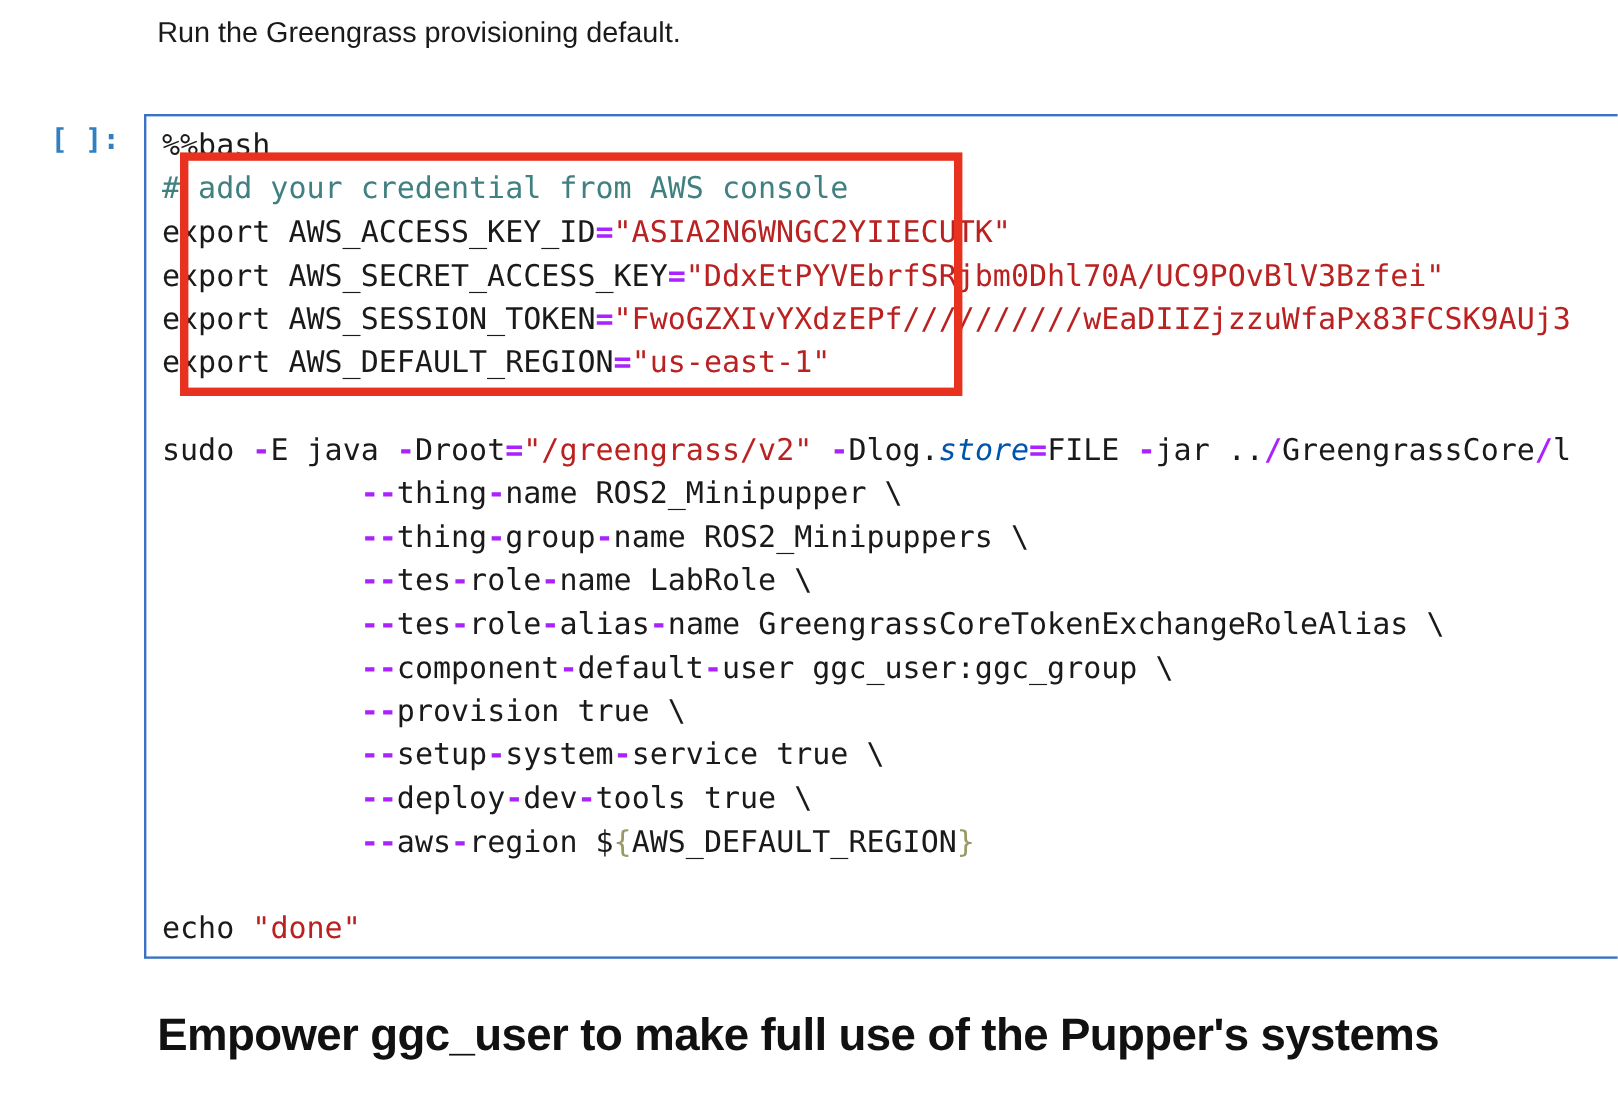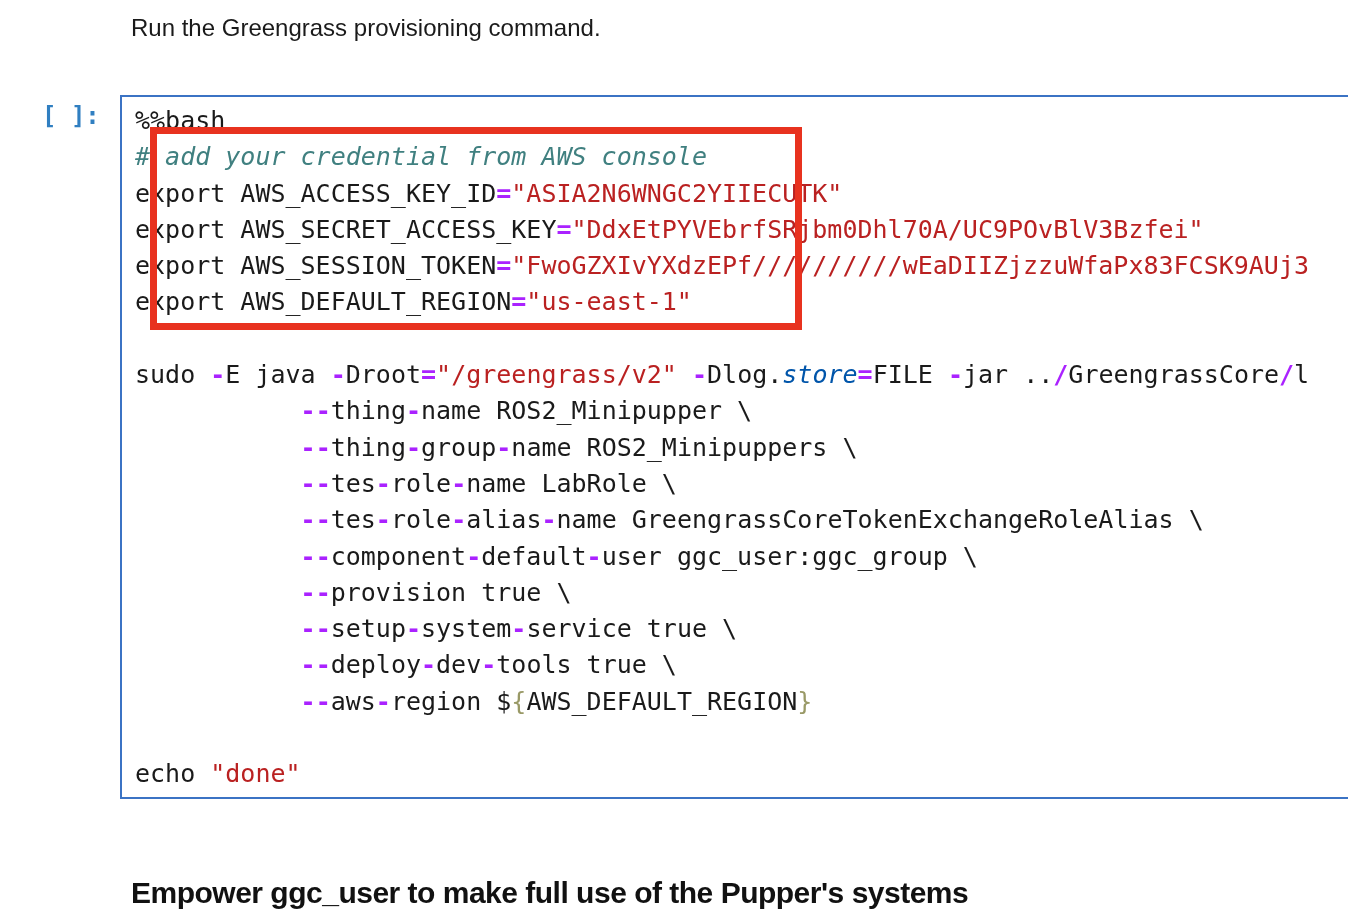--- a/index.html
+++ b/index.html
@@ -26,41 +26,41 @@
     box-sizing:border-box;border:2px solid var(--c-border);
     background:#ffffff;overflow:hidden;
   }
   .code{
     padding:6px 0 0 13px;
     font-family:"DejaVu Sans Mono", monospace;
     font-size:25px;line-height:36.3px;color:var(--c-pln);
     white-space:pre;
   }
   .cl{white-space:pre;}
-  .com{color:var(--c-com);font-style:italic;margin-top:32px;}
+  .com{color:var(--c-com);margin-top:32px;}
   .op{color:var(--c-op);font-weight:bold;}
   .str{color:var(--c-str);}
   .prop{color:var(--c-prop);font-style:italic;}
   .brk{color:var(--c-brk);}
   .redbox{
     position:absolute;left:150px;top:127px;width:652px;height:203px;
     box-sizing:border-box;border:7px solid var(--c-red);z-index:10;
     background:transparent;
   }
   .heading{
-    position:absolute;left:131px;top:876px;margin:0;
-    font-size:30px;font-weight:bold;color:#111111;letter-spacing:-0.5px;
+    position:absolute;left:131px;top:842px;margin:0;
+    font-size:38px;font-weight:bold;color:#111111;letter-spacing:-0.5px;
   }
 </style>
 </head>
 <body>
 
 <div>
 
-  <p class="intro">Run the Greengrass provisioning command.</p>
+  <p class="intro">Run the Greengrass provisioning default.</p>
 
   <div class="prompt">[ ]:</div>
 
   <div class="cell">
     <div class="code"><div class="cl"><span class="pln">%%bash</span></div><div class="cl"><span class="com"># add your credential from AWS console</span></div><div class="cl"><span class="pln">export AWS_ACCESS_KEY_ID</span><span class="op">=</span><span class="str">"ASIA2N6WNGC2YIIECUTK"</span></div><div class="cl"><span class="pln">export AWS_SECRET_ACCESS_KEY</span><span class="op">=</span><span class="str">"DdxEtPYVEbrfSRjbm0Dhl70A/UC9POvBlV3Bzfei"</span></div><div class="cl"><span class="pln">export AWS_SESSION_TOKEN</span><span class="op">=</span><span class="str">"FwoGZXIvYXdzEPf//////////wEaDIIZjzzuWfaPx83FCSK9AUj3</span></div><div class="cl"><span class="pln">export AWS_DEFAULT_REGION</span><span class="op">=</span><span class="str">"us-east-1"</span></div><div class="cl">&nbsp;</div><div class="cl"><span class="pln">sudo </span><span class="op">-</span><span class="pln">E java </span><span class="op">-</span><span class="pln">Droot</span><span class="op">=</span><span class="str">"/greengrass/v2"</span><span class="pln"> </span><span class="op">-</span><span class="pln">Dlog.</span><span class="prop">store</span><span class="op">=</span><span class="pln">FILE </span><span class="op">-</span><span class="pln">jar ..</span><span class="op">/</span><span class="pln">GreengrassCore</span><span class="op">/</span><span class="pln">l</span></div><div class="cl"><span class="pln">           </span><span class="op">--</span><span class="pln">thing</span><span class="op">-</span><span class="pln">name ROS2_Minipupper \</span></div><div class="cl"><span class="pln">           </span><span class="op">--</span><span class="pln">thing</span><span class="op">-</span><span class="pln">group</span><span class="op">-</span><span class="pln">name ROS2_Minipuppers \</span></div><div class="cl"><span class="pln">           </span><span class="op">--</span><span class="pln">tes</span><span class="op">-</span><span class="pln">role</span><span class="op">-</span><span class="pln">name LabRole \</span></div><div class="cl"><span class="pln">           </span><span class="op">--</span><span class="pln">tes</span><span class="op">-</span><span class="pln">role</span><span class="op">-</span><span class="pln">alias</span><span class="op">-</span><span class="pln">name GreengrassCoreTokenExchangeRoleAlias \</span></div><div class="cl"><span class="pln">           </span><span class="op">--</span><span class="pln">component</span><span class="op">-</span><span class="pln">default</span><span class="op">-</span><span class="pln">user ggc_user:ggc_group \</span></div><div class="cl"><span class="pln">           </span><span class="op">--</span><span class="pln">provision true \</span></div><div class="cl"><span class="pln">           </span><span class="op">--</span><span class="pln">setup</span><span class="op">-</span><span class="pln">system</span><span class="op">-</span><span class="pln">service true \</span></div><div class="cl"><span class="pln">           </span><span class="op">--</span><span class="pln">deploy</span><span class="op">-</span><span class="pln">dev</span><span class="op">-</span><span class="pln">tools true \</span></div><div class="cl"><span class="pln">           </span><span class="op">--</span><span class="pln">aws</span><span class="op">-</span><span class="pln">region $</span><span class="brk">{</span><span class="pln">AWS_DEFAULT_REGION</span><span class="brk">}</span></div><div class="cl">&nbsp;</div><div class="cl"><span class="pln">echo </span><span class="str">"done"</span></div></div>
   </div>
 
   <div class="redbox"></div>
 
   <h1 class="heading">Empower ggc_user to make full use of the Pupper's systems</h1>

